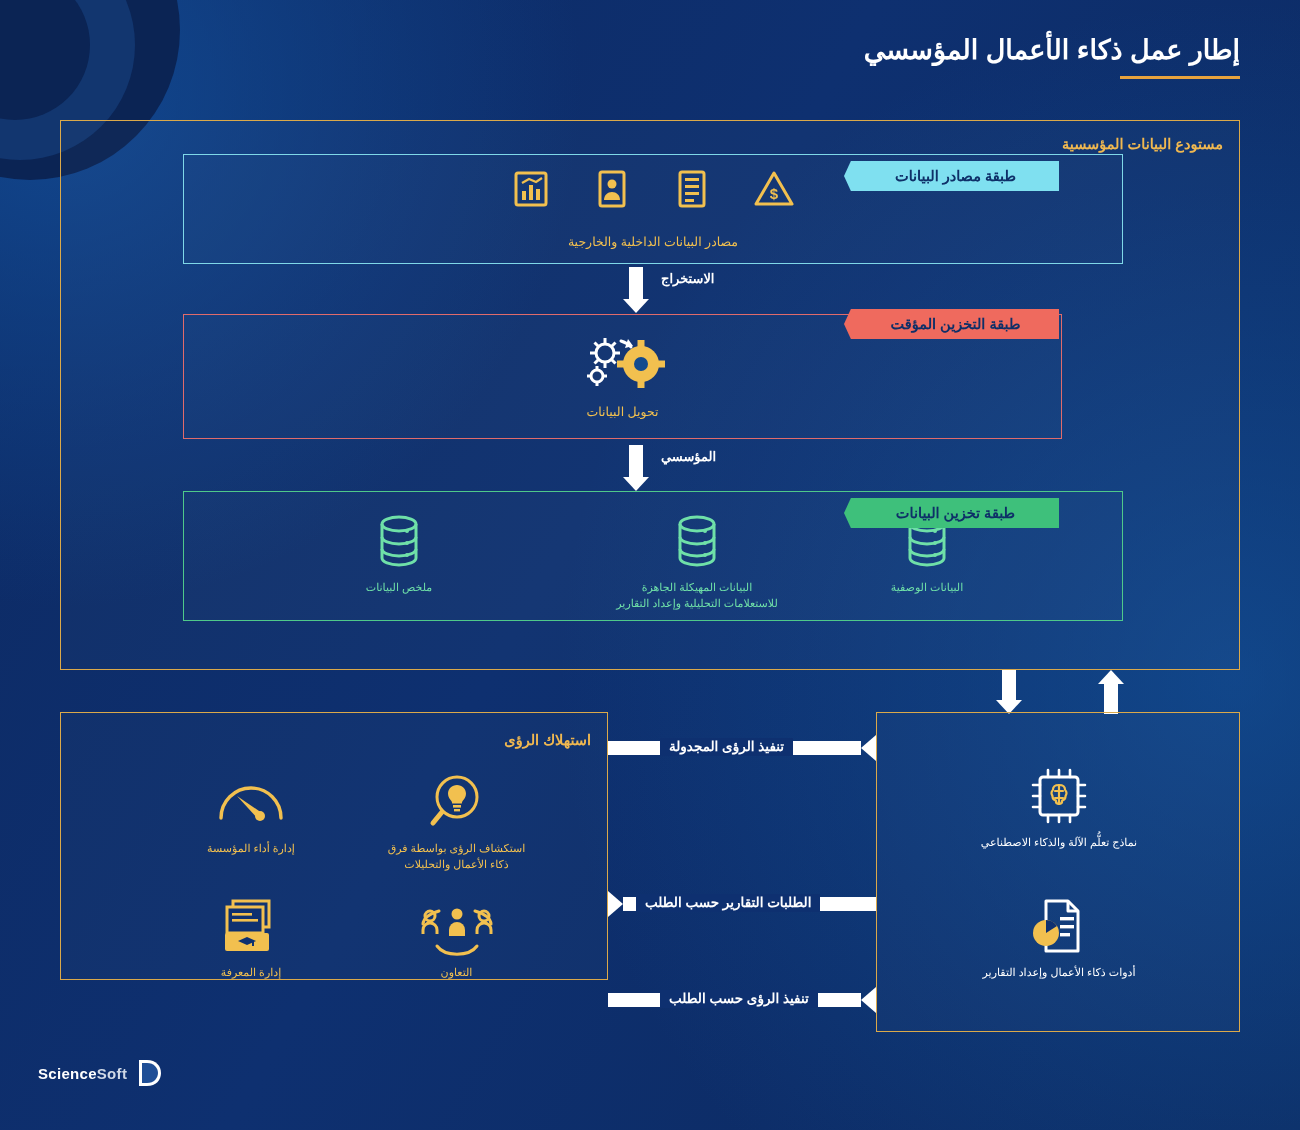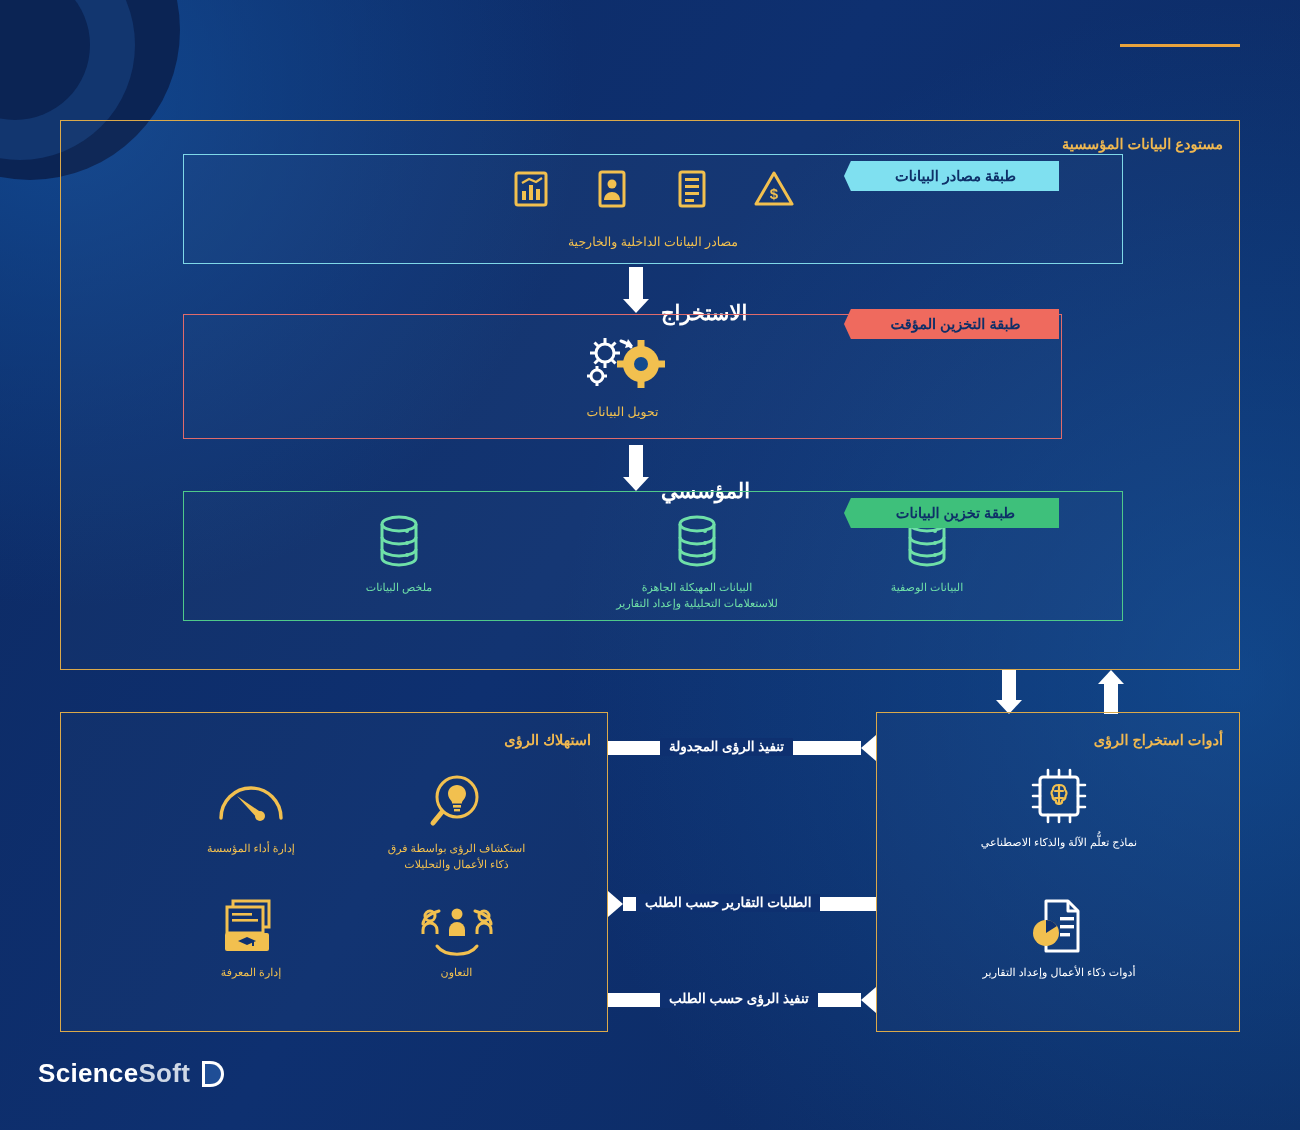--- a/index.html
+++ b/index.html
@@ -37,21 +37,21 @@
     width: 120px; height: 3px; background: #e8a33d;
   }
 
   
   .panel {
     position: absolute;
     border: 1.6px solid #dba94a;
     background: rgba(255,255,255,0.02);
   }
   #panel-dwh { left: 60px; top: 120px; width: 1180px; height: 550px; }
-  #panel-consume { left: 60px; top: 712px; width: 548px; height: 320px; }
+  #panel-consume { left: 60px; top: 712px; width: 548px; height: 268px; }
   #panel-insight { left: 876px; top: 712px; width: 364px; height: 320px; }
 
   .panel-title {
     position: absolute; color: #f0b850; font-size: 14.5px; font-weight: bold;
     text-align: right; line-height: 1.35;
   }
   #dwh-title { right: 16px; top: 14px; width: 180px; }
   #consume-title { right: 16px; top: 18px; width: 300px; }
   #insight-title { right: 16px; top: 18px; width: 300px; }
 
@@ -82,21 +82,21 @@
 
   
   .flow-arrow { position: absolute; width: 26px; }
   .flow-stem { width: 14px; background: #ffffff; margin: 0 auto; }
   .flow-head {
     width: 0; height: 0; margin: 0 auto;
     border-left: 13px solid transparent; border-right: 13px solid transparent;
     border-top: 14px solid #ffffff;
   }
   .flow-label {
-    position: absolute; color: #ffffff; font-size: 21px; font-weight: bold; white-space: nowrap; margin-top: 30px;
+    position: absolute; color: #ffffff; font-size: 13px; font-weight: bold; white-space: nowrap;
   }
 
   
   .h-arrow { position: absolute; height: 14px; display: flex; align-items: center; }
   .h-arrow .stem { height: 14px; background: #ffffff; flex: 1; }
   .h-arrow .head-left {
     width: 0; height: 0;
     border-top: 13px solid transparent; border-bottom: 13px solid transparent;
     border-right: 15px solid #ffffff;
   }
@@ -127,33 +127,34 @@
   
   .item { position: absolute; text-align: center; }
   .item .ic { display: flex; justify-content: center; align-items: center; height: 62px; }
   .item .lbl { margin-top: 8px; color: #f2c04f; font-size: 11px; line-height: 1.45; }
 
   
   #logo { position: absolute; left: 38px; top: 1058px; display: flex; align-items: center; gap: 10px; }
   #logo .mark {
     width: 26px; height: 30px; position: relative;
   }
-  #logo .logo-text { color: #ffffff; font-size: 26px; font-weight: bold; letter-spacing: .3px; }
+  #logo .logo-text { color: #ffffff; font-size: 15px; font-weight: bold; letter-spacing: .3px; }
   #logo .logo-text .soft { color: #cfd8e6; }
 </style>
 </head>
 <body>
 
 <div id="root">
 
   <div class="bg-circle bg-c1"></div>
   <div class="bg-circle bg-c2"></div>
   <div class="bg-circle bg-c3"></div>
 
   <div class="title-wrap">
+    <div class="title">إطار عمل ذكاء الأعمال المؤسسي</div>
     <div class="title-rule"></div>
   </div>
 
   <div class="panel" id="panel-dwh">
     <div class="panel-title" id="dwh-title">مستودع البيانات المؤسسية</div>
 
     <div class="layer" id="layer-src">
       <div class="icons-row" style="left:50%; transform:translateX(-50%); top:14px;">
 
         <span>
@@ -355,21 +356,20 @@
           <rect x="6" y="36" width="44" height="18" rx="2" fill="#f2c04f"></rect>
           <path d="M28 40l-9 4 9 4 9-4z" fill="#0e3070"></path>
           <path d="M34 44v5" stroke="#0e3070" stroke-width="2"></path>
         </svg>
       </div>
       <div class="lbl">إدارة المعرفة</div>
     </div>
   </div>
 
   <div class="panel" id="panel-insight">
-    <div class="panel-title" id="insight-title">أدوات استخراج الرؤى</div>
 
     <div class="item" style="left:20px; top:52px; width:324px;">
       <div class="ic">
         <svg width="66" height="62" viewBox="0 0 66 62">
           <rect x="14" y="12" width="38" height="38" rx="3" fill="none" stroke="#ffffff" stroke-width="3"></rect>
           <g stroke="#ffffff" stroke-width="2.6" stroke-linecap="round">
             <path d="M22 12V5M33 12V5M44 12V5M22 50v7M33 50v7M44 50v7M14 20H7M14 31H7M14 42H7M52 20h7M52 31h7M52 42h7"></path>
           </g>
           <g fill="none" stroke="#f2c04f" stroke-width="2.2" stroke-linecap="round">
             <path d="M33 20c-4 0-6 2-6 4.5 0 1-1.5 1.6-1.5 3.5 0 1.6 1 2.4 1 3.6 0 1.8 1.3 3.4 3.3 3.9 0 2 1.4 3.5 3.2 3.5"></path>

